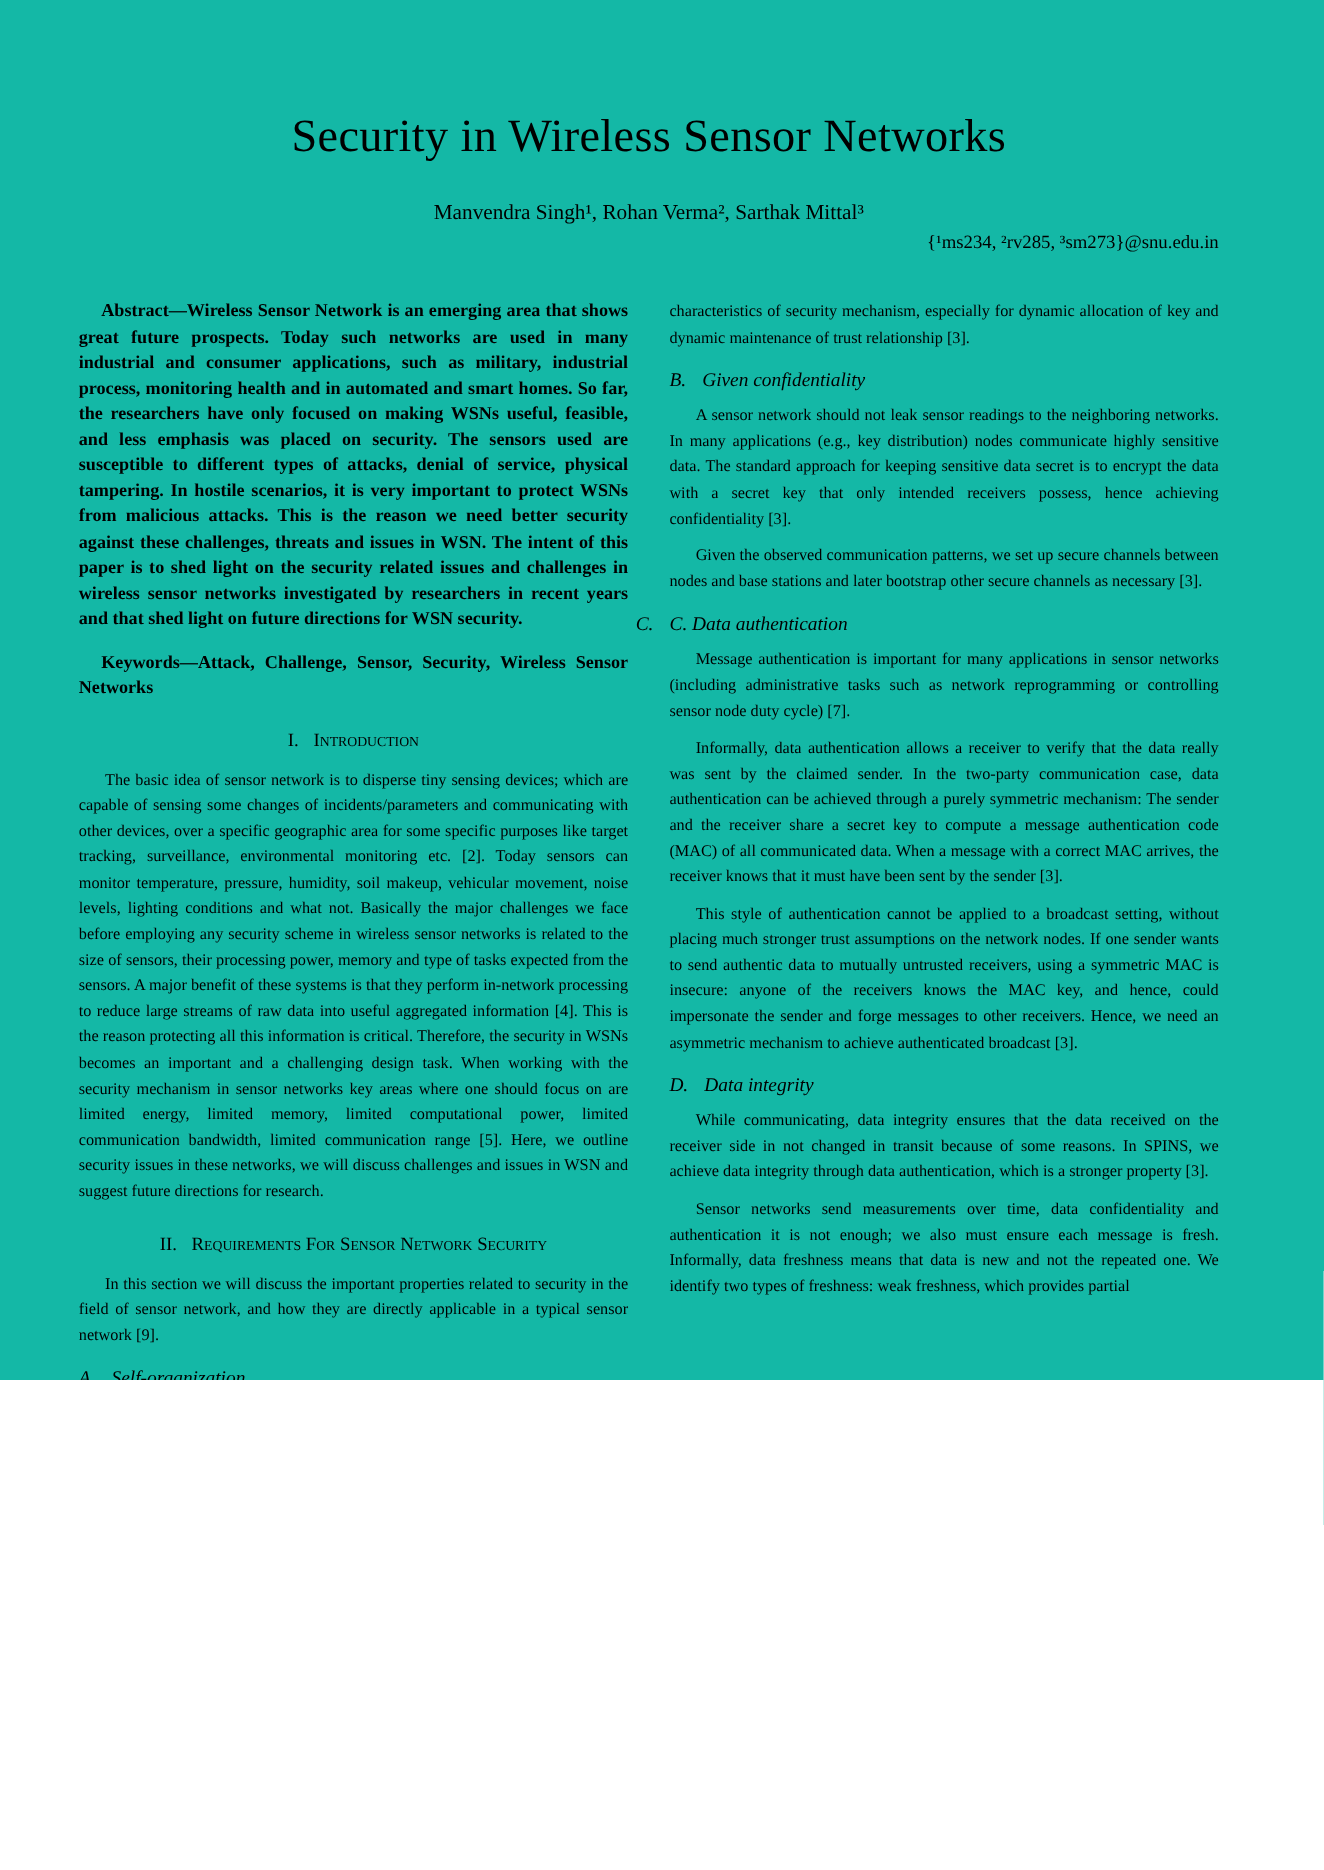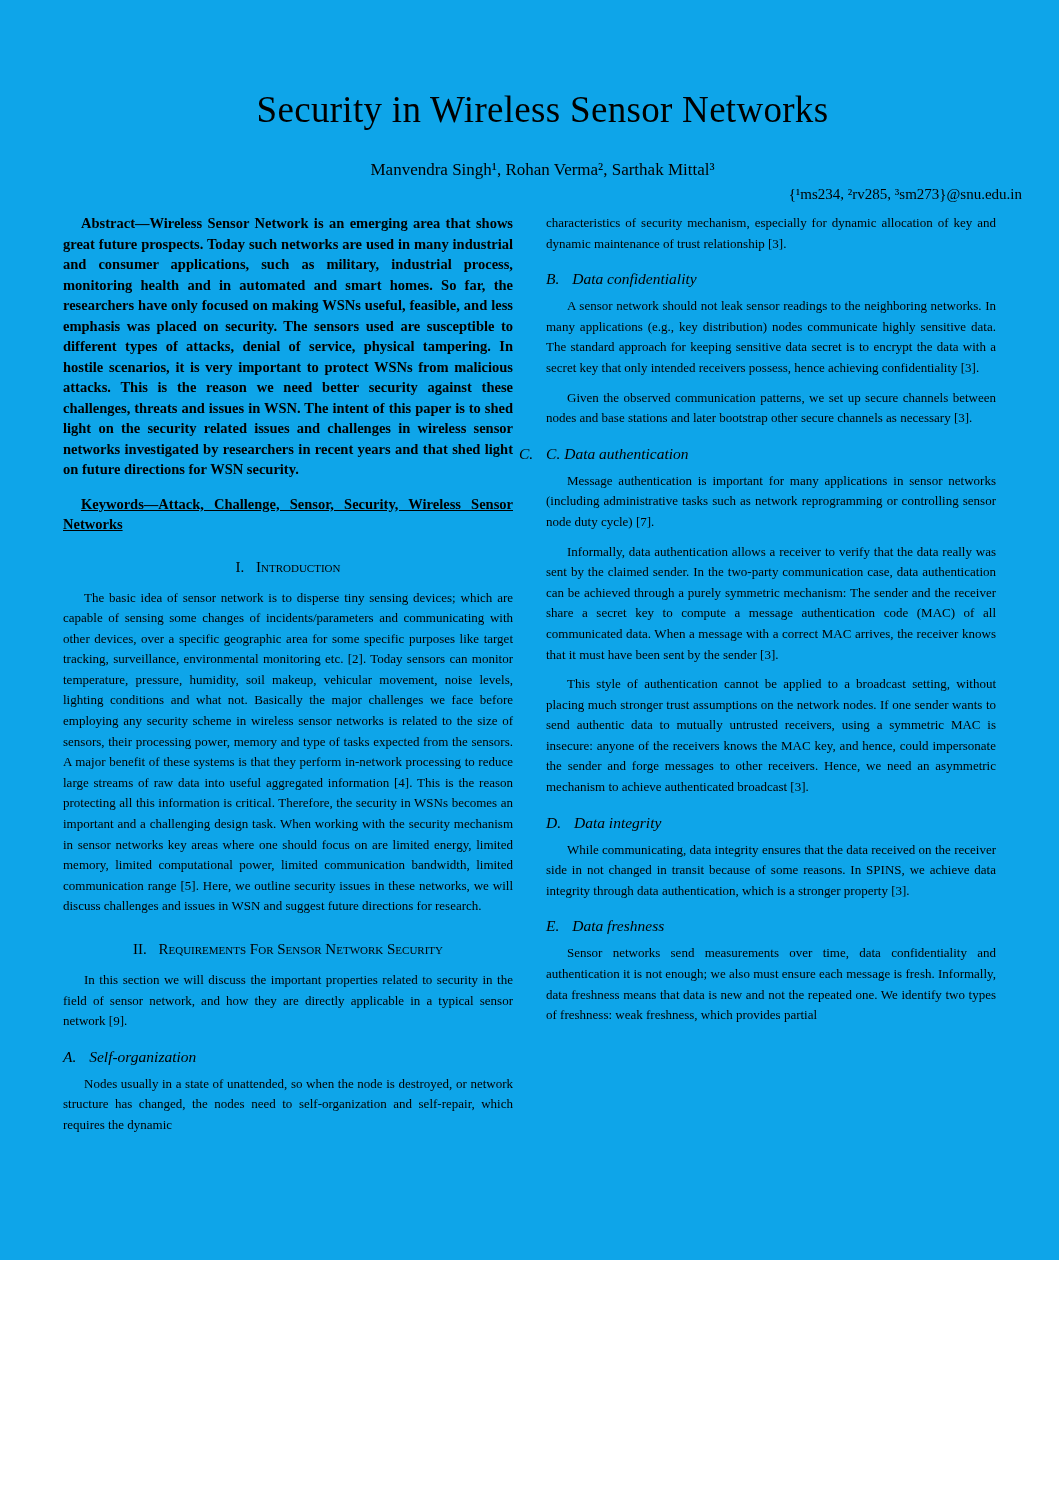--- a/index.html
+++ b/index.html
@@ -3,27 +3,27 @@
 <meta charset="utf-8">
 <style>
   html, body {
     margin: 0;
     padding: 0;
     background: #ffffff;
   }
   .page {
     position: relative;
     width: 1059px;
-    height: 1260px;
+    height: 1104px;
     margin: 0 auto;
-    background: #0ea5e9;
+    background: #14b8a6;
     color: #000000;
     font-family: "Liberation Serif", "DejaVu Serif", serif;
     box-sizing: border-box;
-    padding: 86px 37px 0 63px;
+    padding: 86px 84px 0 63px;
     overflow: hidden;
   }
   .paper-title {
     font-size: 37px;
     font-weight: 400;
     text-align: center;
     margin: 0;
     line-height: 48px;
     letter-spacing: 0.3px;
   }
@@ -35,21 +35,21 @@
   }
   .emails-line {
     text-align: right;
     font-size: 15px;
     margin-top: 4px;
     line-height: 19px;
   }
   .columns {
     display: flex;
     gap: 33px;
-    margin-top: 9px;
+    margin-top: 35px;
   }
   .col {
     width: 450px;
     text-align: justify;
   }
   .para {
     font-size: 13px;
     line-height: 20.6px;
     margin: 0 0 9px 0;
     text-indent: 21px;
@@ -63,21 +63,20 @@
     line-height: 20.5px;
     text-indent: 18px;
     margin: 0 0 14px 0;
   }
   .keywords-para {
     font-weight: bold;
     font-size: 14.5px;
     line-height: 20.5px;
     text-indent: 18px;
     margin: 0 0 14px 0;
-    text-decoration: underline;
   }
   .sec-heading {
     font-size: 15px;
     font-weight: 400;
     text-align: center;
     margin: 22px 0 11px 0;
     line-height: 20px;
   }
   .sec-heading .sec-title {
     font-variant: small-caps;
@@ -133,41 +132,37 @@
         <span class="sub-title">Self-organization</span>
       </h3>
       <p class="para">Nodes usually in a state of unattended, so when the node is destroyed, or network structure has changed, the nodes need to self-organization and self-repair, which requires the dynamic</p>
     </section>
 
     <section class="col">
       <p class="para noindent">characteristics of security mechanism, especially for dynamic allocation of key and dynamic maintenance of trust relationship [3].</p>
 
       <h3 class="sub-heading">
         <span class="sub-num">B.</span>
-        <span class="sub-title">Data confidentiality</span>
+        <span class="sub-title">Given confidentiality</span>
       </h3>
       <p class="para">A sensor network should not leak sensor readings to the neighboring networks. In many applications (e.g., key distribution) nodes communicate highly sensitive data. The standard approach for keeping sensitive data secret is to encrypt the data with a secret key that only intended receivers possess, hence achieving confidentiality [3].</p>
       <p class="para">Given the observed communication patterns, we set up secure channels between nodes and base stations and later bootstrap other secure channels as necessary [3].</p>
 
       <h3 class="sub-heading outdent">
         <span class="sub-num">C.</span>
         <span class="sub-title">C. Data authentication</span>
       </h3>
       <p class="para">Message authentication is important for many applications in sensor networks (including administrative tasks such as network reprogramming or controlling sensor node duty cycle) [7].</p>
       <p class="para">Informally, data authentication allows a receiver to verify that the data really was sent by the claimed sender. In the two-party communication case, data authentication can be achieved through a purely symmetric mechanism: The sender and the receiver share a secret key to compute a message authentication code (MAC) of all communicated data. When a message with a correct MAC arrives, the receiver knows that it must have been sent by the sender [3].</p>
       <p class="para">This style of authentication cannot be applied to a broadcast setting, without placing much stronger trust assumptions on the network nodes. If one sender wants to send authentic data to mutually untrusted receivers, using a symmetric MAC is insecure: anyone of the receivers knows the MAC key, and hence, could impersonate the sender and forge messages to other receivers. Hence, we need an asymmetric mechanism to achieve authenticated broadcast [3].</p>
 
       <h3 class="sub-heading">
         <span class="sub-num">D.</span>
         <span class="sub-title">Data integrity</span>
       </h3>
       <p class="para">While communicating, data integrity ensures that the data received on the receiver side in not changed in transit because of some reasons. In SPINS, we achieve data integrity through data authentication, which is a stronger property [3].</p>
 
-      <h3 class="sub-heading">
-        <span class="sub-num">E.</span>
-        <span class="sub-title">Data freshness</span>
-      </h3>
       <p class="para">Sensor networks send measurements over time, data confidentiality and authentication it is not enough; we also must ensure each message is fresh. Informally, data freshness means that data is new and not the repeated one. We identify two types of freshness: weak freshness, which provides partial</p>
     </section>
 
   </main>
 
 </div>
 
 </body></html>

